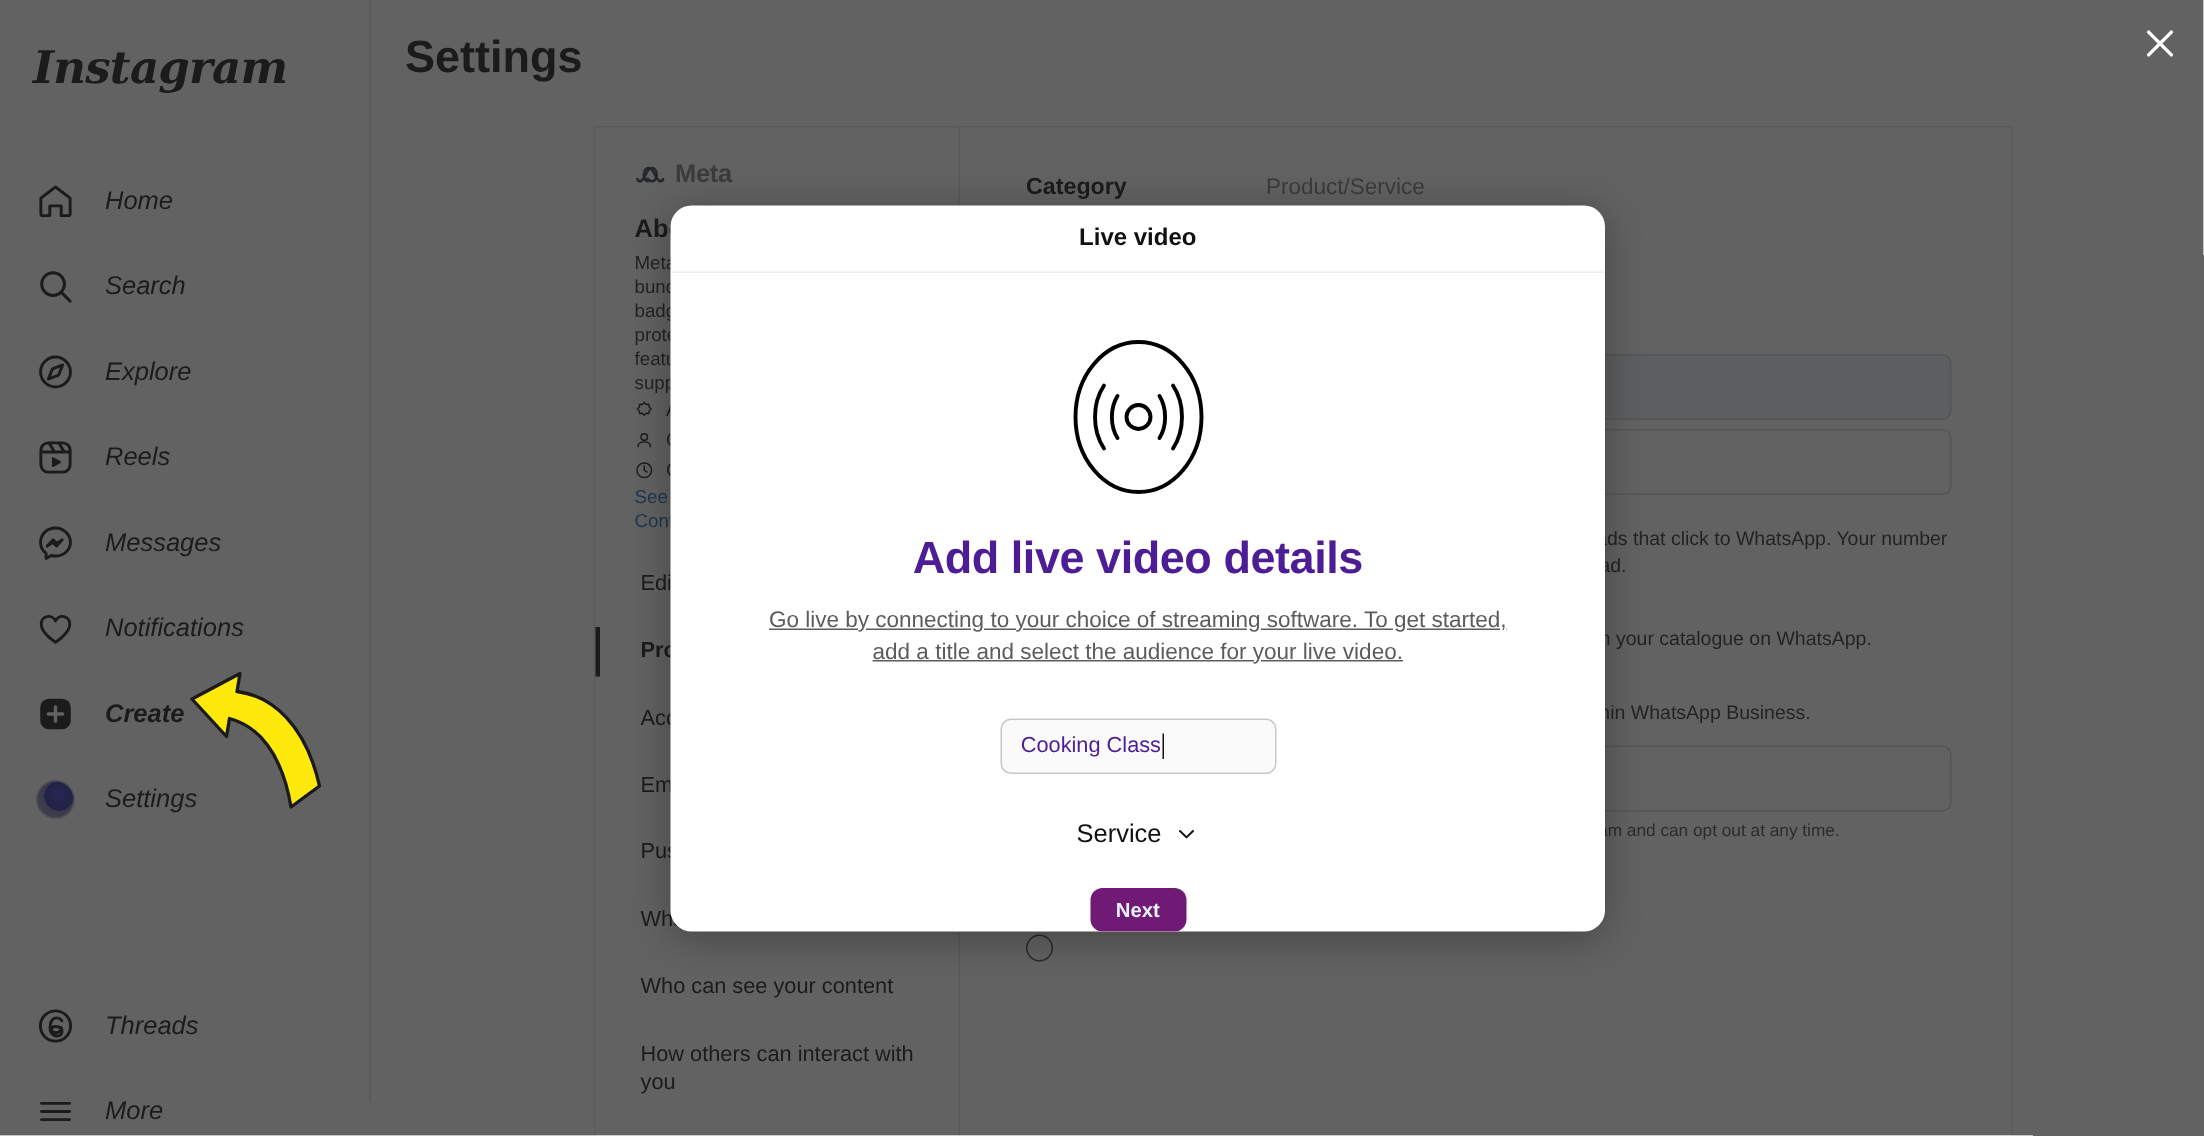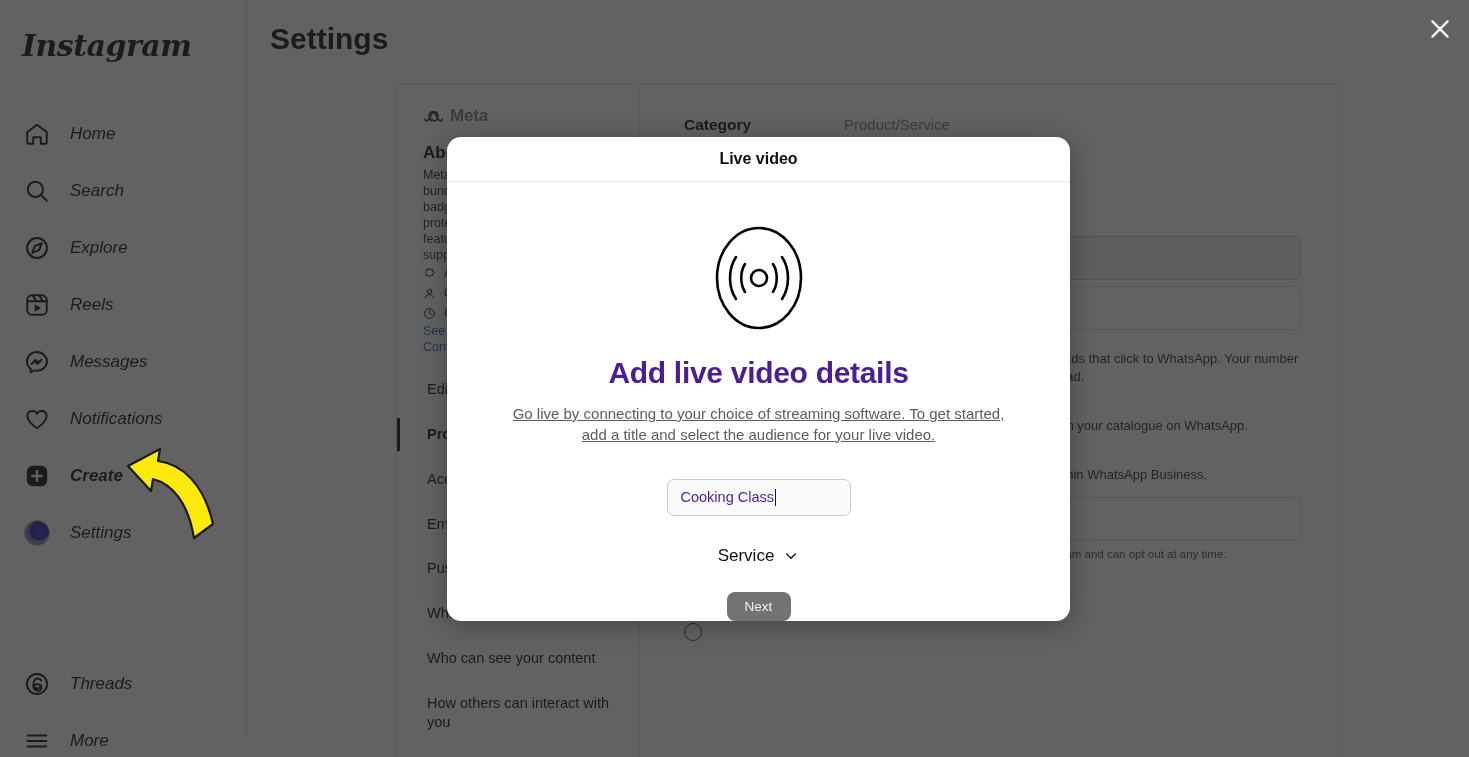--- a/index.html
+++ b/index.html
@@ -155,21 +155,21 @@
     display:inline-block; width:1px; height:17px; background:#111; margin-left:1px;
     animation:blink 1.05s steps(1,end) infinite;
   }
   @keyframes blink { 0%,49%{opacity:1} 50%,100%{opacity:0} }
   .audience {
     margin-top:30px; display:flex; align-items:center; gap:9px;
     font-size:17px; color:#111; font-weight:400; cursor:pointer;
   }
   .next-btn {
     margin-top:26px; width:64px; height:32px; border-radius:8px;
-    background:#737373; color:#e6f2fe; font-size:13.5px; font-weight:400;
+    background:#701a75; color:#e6f2fe; font-size:13.5px; font-weight:700;
     display:flex; align-items:center; justify-content:center; border:none;
     cursor:default;
   }
 </style>
 </head>
 <body>
 
 <div id="root">
 
   <div class="page">

